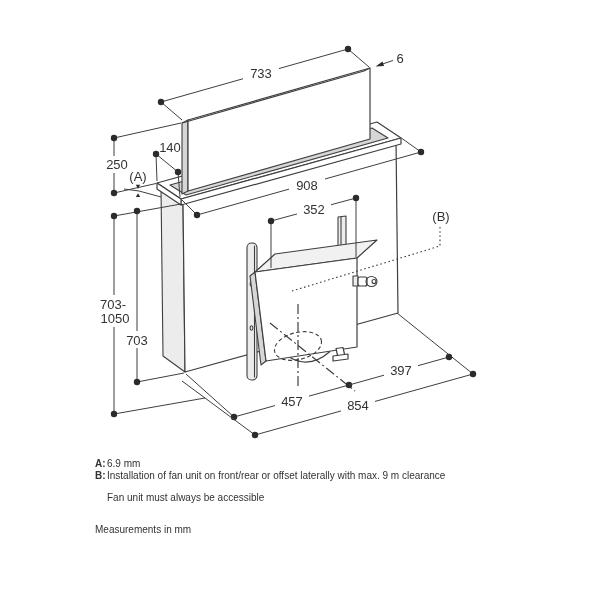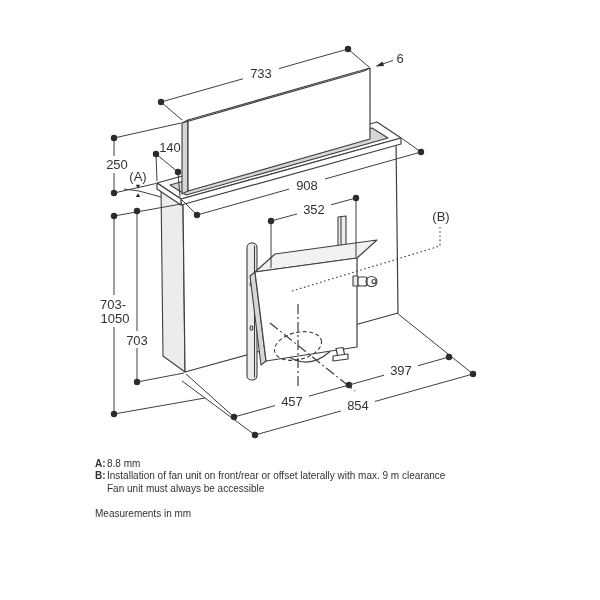--- a/index.html
+++ b/index.html
@@ -30,22 +30,22 @@
   .mask{fill:#ffffff;stroke:none;}
   .dimtxt{font-family:"Liberation Sans",sans-serif;font-size:13px;fill:var(--text);}
   .mid{text-anchor:middle;}
   .cl{stroke:var(--line);stroke-width:1.2;fill:none;stroke-dasharray:10 3 2 3;}
   .dashed{stroke:var(--line);stroke-width:1.1;fill:none;stroke-dasharray:4 2.5;}
   .dotted{stroke:var(--line);stroke-width:1.1;fill:none;stroke-dasharray:1.6 2.6;}
   
   .notes{position:absolute;left:95px;top:458px;font-size:10px;line-height:12.4px;}
   .note-row{white-space:nowrap;}
   .note-label{display:inline-block;width:12px;font-weight:bold;}
-  .note-gap{}
-  .note-units{margin-top:13px;white-space:nowrap;}
+  .note-gap{margin-top:9px;}
+  .note-units{margin-top:20px;white-space:nowrap;}
 </style>
 </head>
 <body>
 
 <svg width="600" height="455" viewBox="0 0 600 455">
 
   <g>
     <polygon class="face-l" points="161,187 183,203 185,372 163,356"></polygon>
     <polygon class="face-w" points="183,203 396,140 398,313 185,372"></polygon>
   </g>
@@ -207,21 +207,21 @@
   <g>
     <line class="dim" x1="349" y1="385" x2="449" y2="357"></line>
     <circle class="dot" cx="449" cy="357" r="3.2"></circle>
     <rect class="mask" x="384" y="361" width="34" height="17"></rect>
     <text class="dimtxt mid" x="401" y="375">397</text>
   </g>
 </svg>
 
 <div class="notes">
   <div class="note-row">
-    <span class="note-label">A:</span><span class="note-text">8.8 mm</span>
+    <span class="note-label">A:</span><span class="note-text">6.9 mm</span>
   </div>
   <div class="note-row">
     <span class="note-label">B:</span><span class="note-text">Installation of fan unit on front/rear or offset laterally with max. 9 m clearance</span>
   </div>
   <div class="note-row note-gap">
     <span class="note-label"></span><span class="note-text">Fan unit must always be accessible</span>
   </div>
   <div class="note-units">Measurements in mm</div>
 </div>
 

